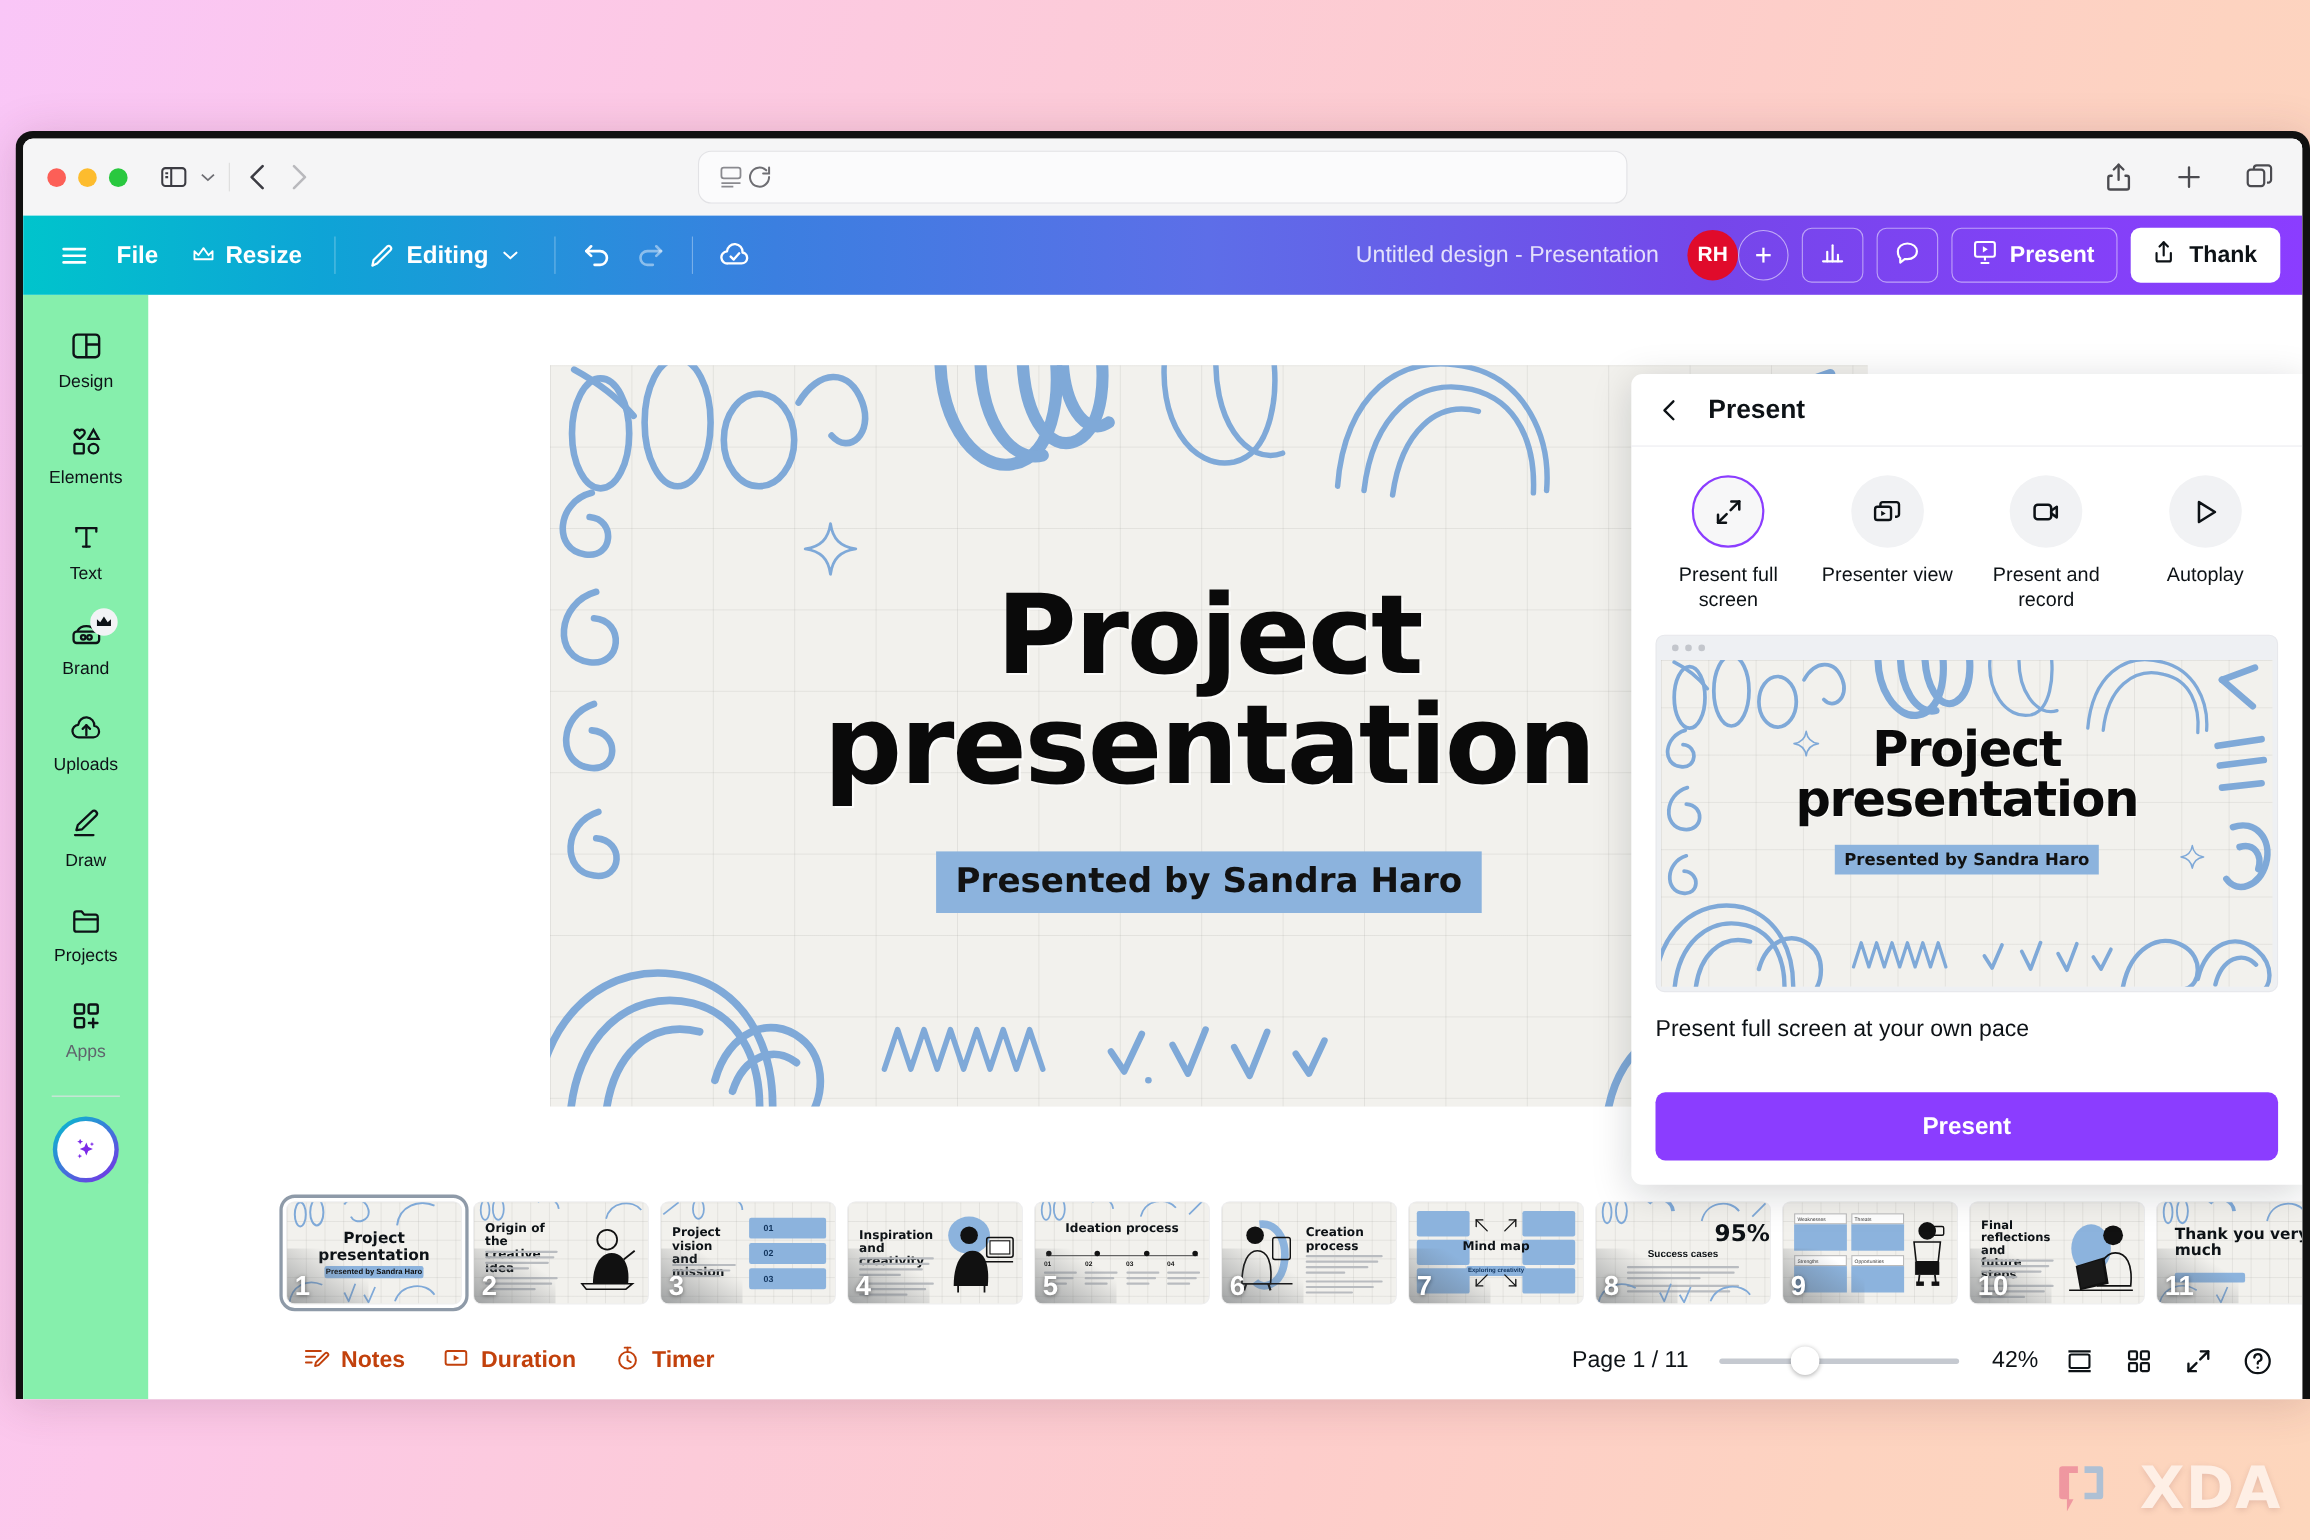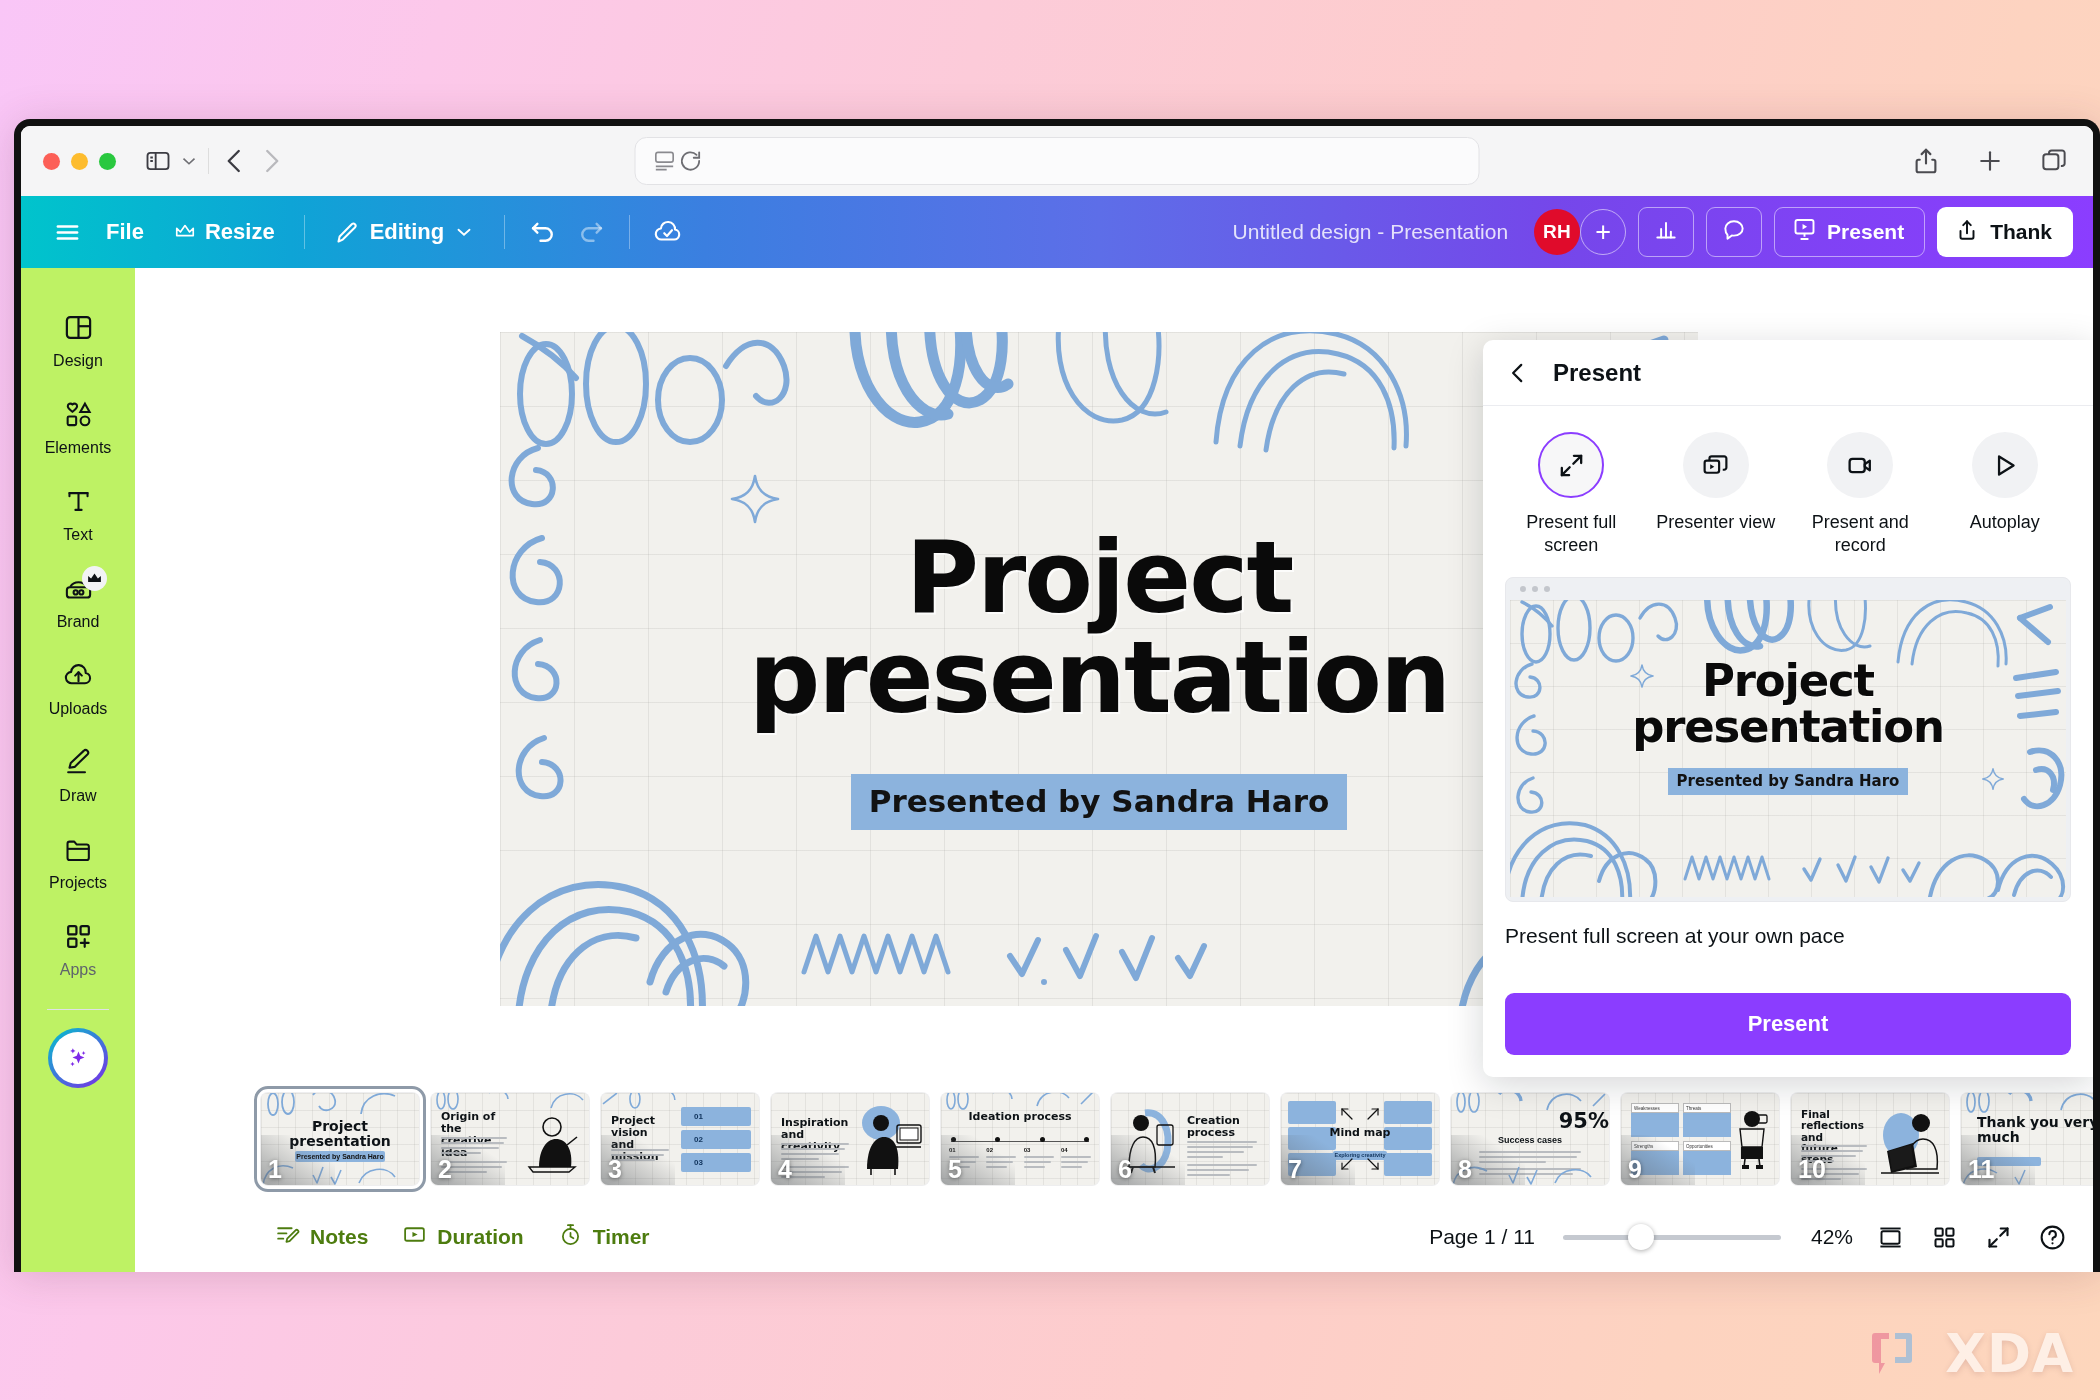--- a/index.html
+++ b/index.html
@@ -112,23 +112,23 @@
     height: 50px; background: #fff; border-radius: 9px;
     display: flex; align-items: center; gap: 10px;
     padding: 0 21px 0 17px;
     color: #0d1216; font-size: 21px; font-weight: 600; cursor: default;
   }
 
   
   .canva-body { display: flex; height: 1004px; }
 
   .rail {
-    width: 114px; background: #bef264;
+    width: 114px; background: #86efac;
     display: flex; flex-direction: column; align-items: center;
-    padding-top: 31px; flex-shrink: 0;
+    padding-top: 18px; flex-shrink: 0;
   }
   .rail-item {
     width: 96px; padding: 12px 0 9px;
     display: flex; flex-direction: column; align-items: center; gap: 8px;
     border-radius: 9px; cursor: default; margin-bottom: 7px;
     position: relative;
   }
   .rail-icon { width: 33px; height: 33px; color: #0d1216; display: flex; align-items: center; justify-content: center; }
   .rail-label { font-size: 16px; color: #0d1216; font-weight: 500; }
   .rail-item.dim .rail-label { color: #5f646c; }
@@ -317,21 +317,21 @@
   .t-person { position: absolute; }
 
   .statusbar {
     height: 70px;
     display: flex; align-items: center;
     padding: 0 24px 0 126px;
     position: relative;
   }
   .sb-item {
     display: flex; align-items: center; gap: 10px;
-    font-size: 21px; font-weight: 600; color: #4d7c0f;
+    font-size: 21px; font-weight: 600; color: #c2410c;
     padding: 8px 14px; border-radius: 8px; cursor: default; margin-right: 6px;
   }
   .sb-right { position: absolute; right: 24px; display: flex; align-items: center; gap: 20px; }
   .page-ind { font-size: 21px; color: #0d1216; margin-right: 8px; white-space: nowrap; }
   .zoom-slider { width: 218px; height: 26px; position: relative; display: flex; align-items: center; }
   .zs-track { position: absolute; left: 0; right: 0; height: 5px; background: #c5c9d0; border-radius: 3px; }
   .zs-knob {
     position: absolute; left: 36%; transform: translateX(-50%);
     width: 26px; height: 26px; border-radius: 50%;
     background: #fff; box-shadow: 0 1px 5px rgba(0,0,0,.33);

